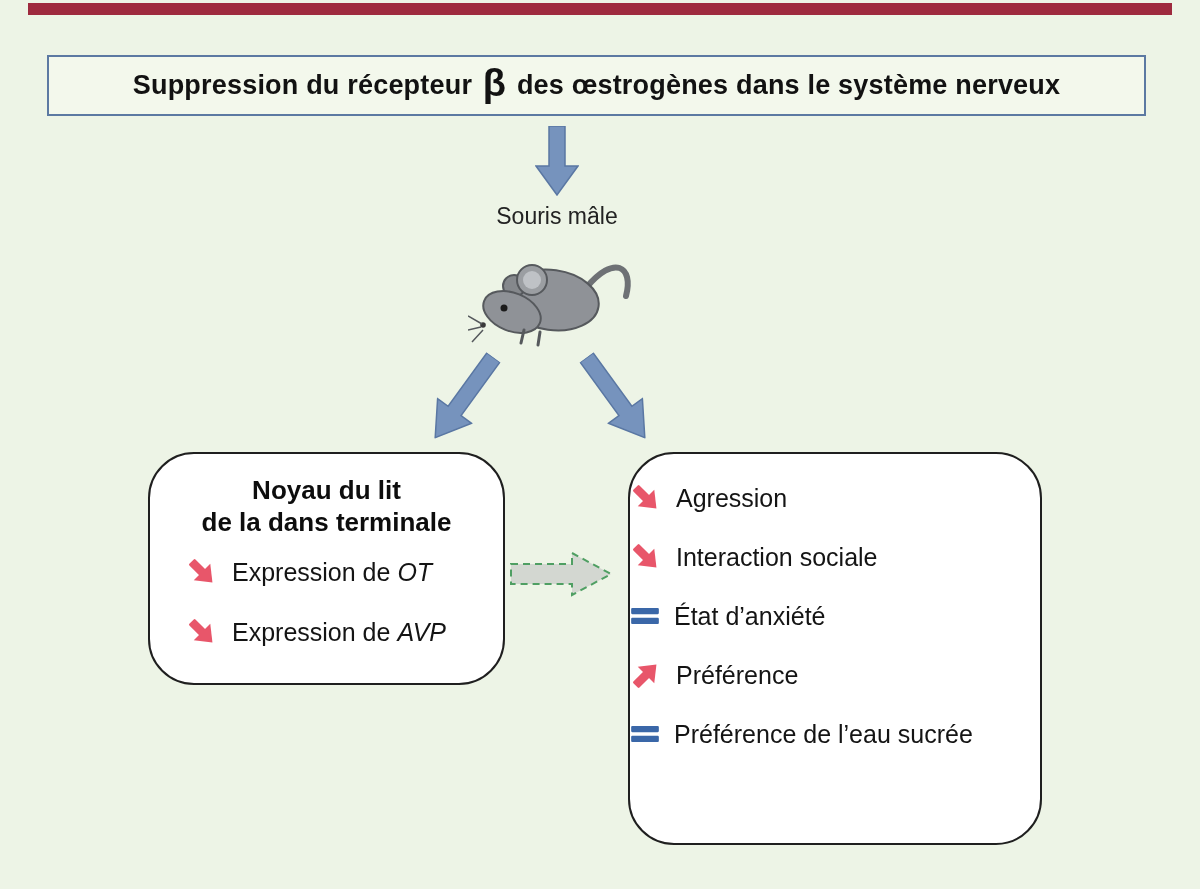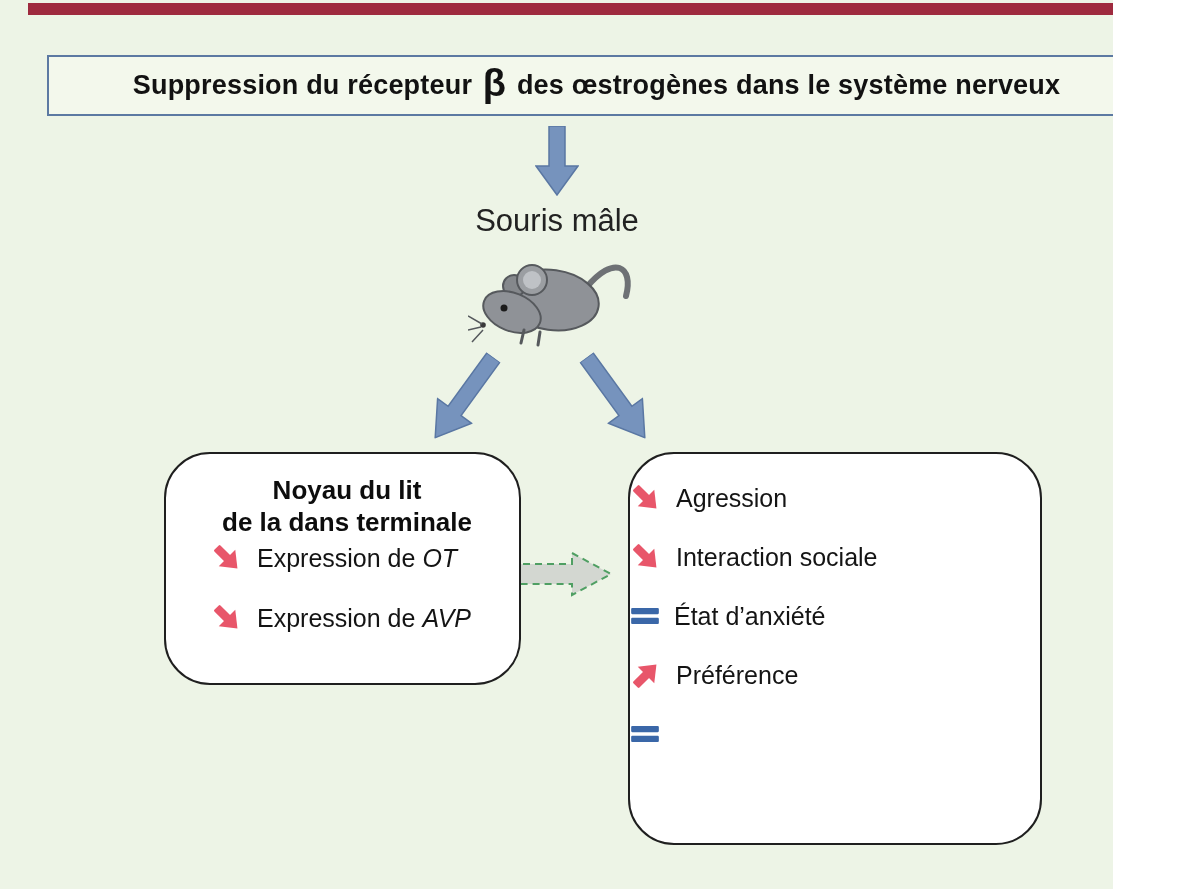--- a/index.html
+++ b/index.html
@@ -1,42 +1,42 @@
 <!DOCTYPE html>
 <html><head>
 <meta charset="utf-8">
 <style>
   html,body{margin:0;padding:0;background:#ffffff;}
   .canvas{
-    position:relative;width:1113px;height:889px;overflow:hidden;
+    position:relative;width:1200px;height:889px;overflow:hidden;
     background:#edf4e6;
     font-family:"Liberation Sans",sans-serif;color:#161616;
   }
   .top-bar{position:absolute;left:28px;top:3px;width:1144px;height:12px;background:#9e2a3e;}
   .title-box{
     position:absolute;left:47px;top:55px;width:1099px;height:61px;box-sizing:border-box;
     border:2px solid #5c79a2;background:#f3f8ec;
     display:flex;align-items:center;justify-content:center;
     font-weight:700;font-size:27px;color:#121212;letter-spacing:.2px;
   }
   .beta{font-size:38px;font-weight:700;line-height:0;margin:0 3px;position:relative;top:2px;}
-  .mouse-label{position:absolute;left:407px;top:203px;width:300px;text-align:center;font-size:31px;color:#222;}
+  .mouse-label{position:absolute;left:407px;top:203px;width:300px;text-align:center;font-size:23px;color:#222;}
   .arrow-v{position:absolute;left:535px;top:126px;}
   .arrow-diag-left{position:absolute;left:442px;top:348px;transform:rotate(36deg);}
   .arrow-diag-right{position:absolute;left:594px;top:348px;transform:rotate(-36deg);}
   .mouse-svg{position:absolute;left:468px;top:238px;}
   .dashed-arrow{position:absolute;left:510px;top:551px;}
   .round-box{position:absolute;background:#ffffff;border:2px solid #1f1f1f;border-radius:46px;box-sizing:border-box;}
-  .left-box{left:164px;top:452px;width:357px;height:233px;padding-left:9px;}
+  .left-box{left:148px;top:452px;width:357px;height:233px;}
   .right-box{left:628px;top:452px;width:414px;height:393px;}
   .box-title{text-align:center;font-weight:700;font-size:26px;color:#0d0d0d;line-height:32px;}
   .left-box .box-title{margin-top:20px;}
   .right-box .box-title{margin-top:24px;}
   .items{display:flex;flex-direction:column;}
-  .left-box .items{margin-top:0;padding-left:36px;gap:20px;}
+  .left-box .items{margin-top:14px;padding-left:36px;gap:20px;}
   .right-box .items{margin-top:24px;gap:19px;}
   .row{display:flex;align-items:center;gap:14px;height:40px;font-size:25px;color:#141414;white-space:nowrap;}
   .gene{font-style:italic;}
   .icon{flex:0 0 auto;display:block;}
 </style>
 </head>
 <body>
 
 <div class="canvas">
 
@@ -141,17 +141,18 @@
         </svg>
         <span>Préférence</span>
       </div>
       <div class="row">
         <svg class="icon" width="30" height="30" viewBox="0 0 26 26">
           <g fill="#3a67a8">
               <rect x="1" y="6" width="24" height="5.5" rx="1"></rect>
               <rect x="1" y="14.5" width="24" height="5.5" rx="1"></rect>
             </g>
         </svg>
+        <span>Préférence de l’eau sucrée</span>
       </div>
     </div>
   </div>
 
 </div>
 
 </body></html>

